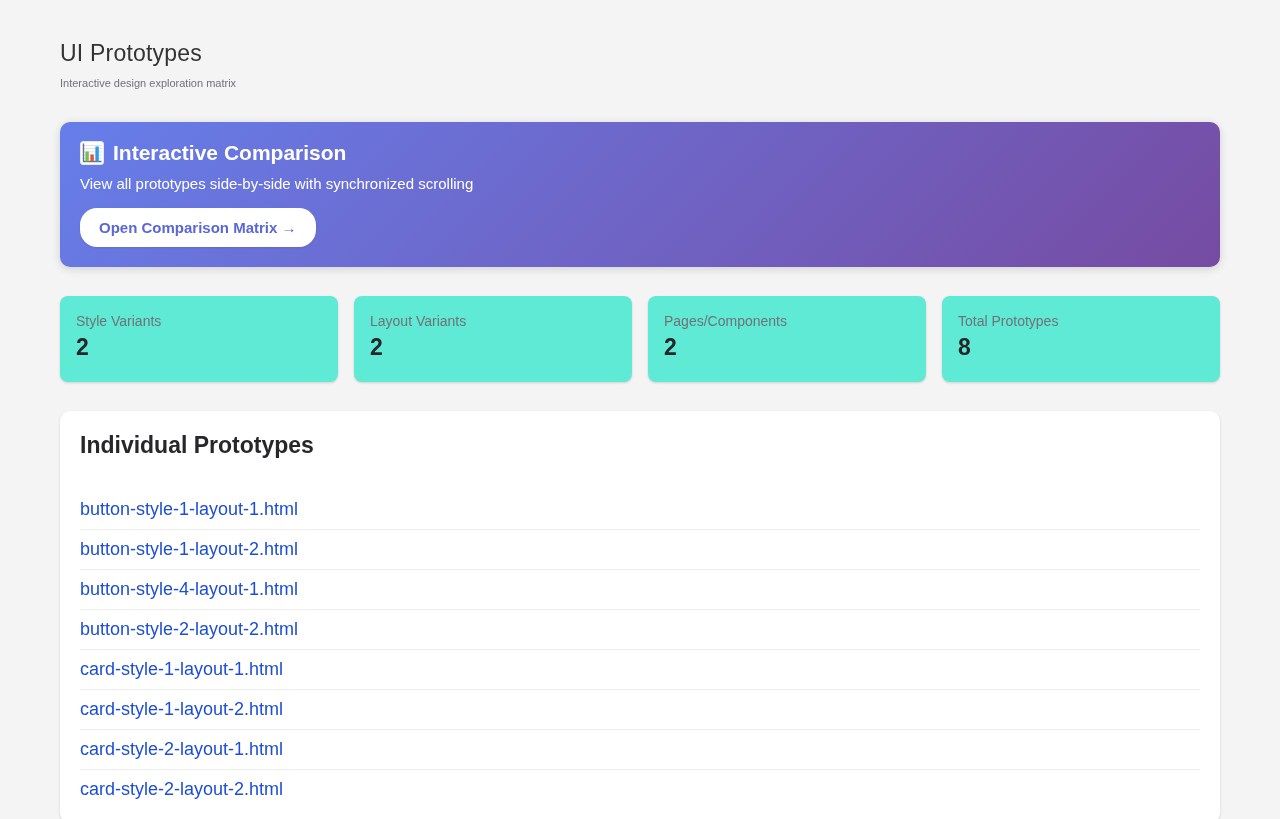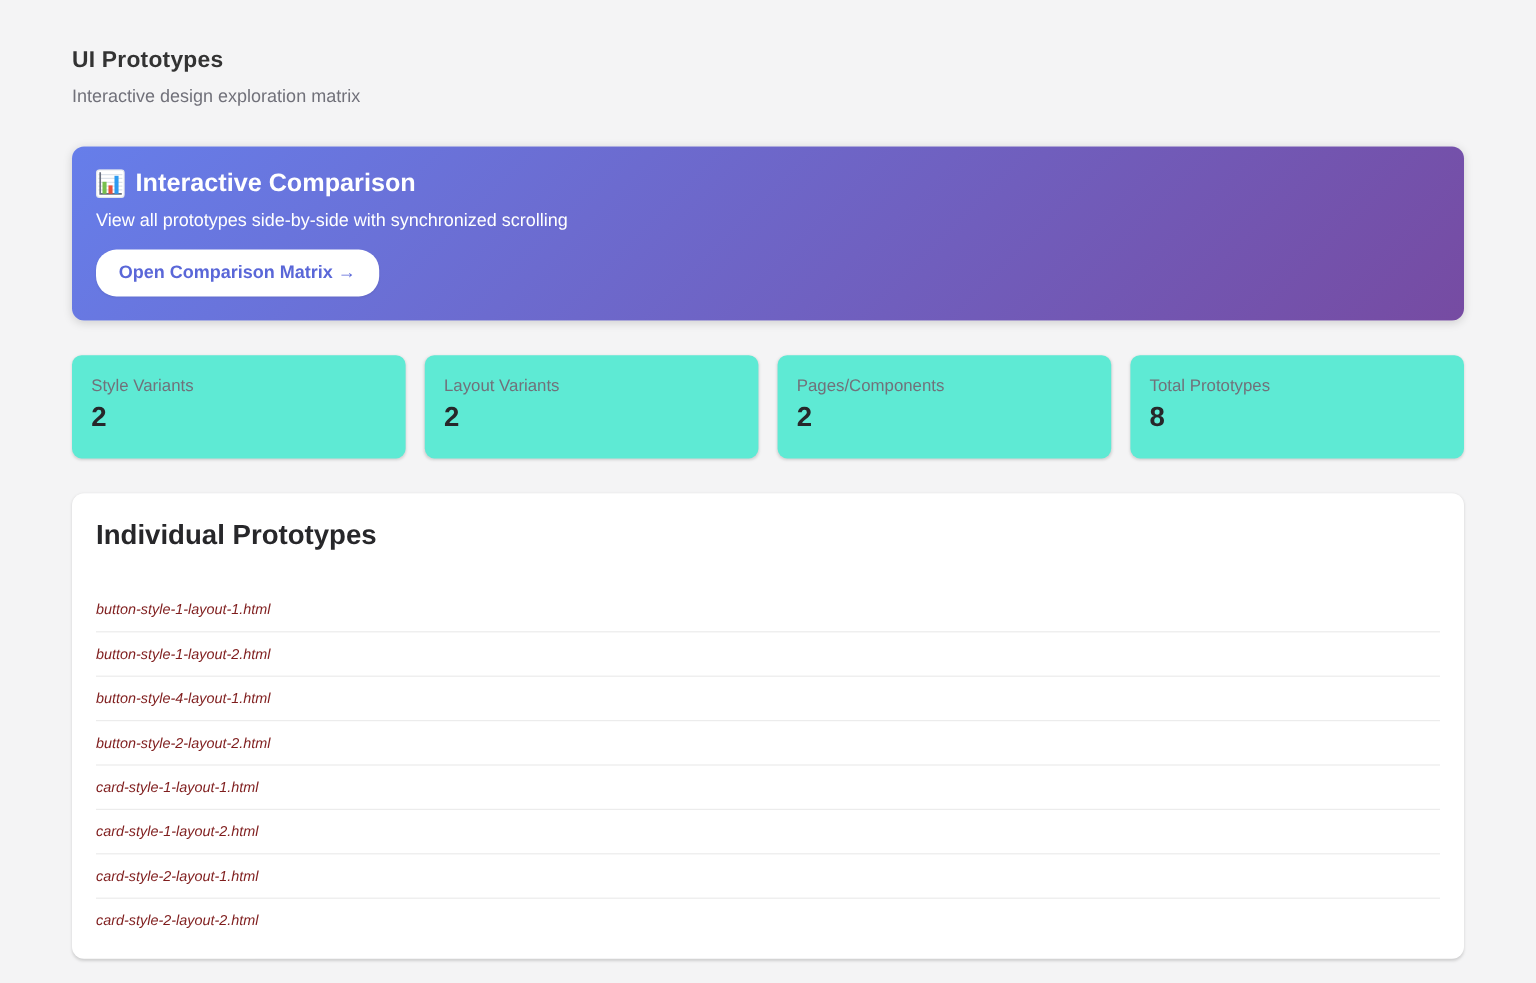--- a/index.html
+++ b/index.html
@@ -13,28 +13,28 @@
   .container {
     width: 100%;
     max-width: 1280px;
     margin: 0 auto;
     padding: 40px 60px 40px;
   }
 
   
   .page-title {
     margin: 0 0 10px;
-    font-size: 19px;
-    font-weight: bold;
+    font-size: 23px;
+    font-weight: normal;
     color: #333333;
     letter-spacing: 0.2px;
   }
   .page-subtitle {
     margin: 0 0 33px;
-    font-size: 15px;
+    font-size: 11px;
     color: #71717a;
   }
 
   
   .banner {
     border-radius: 10px;
     padding: 19px 20px 20px;
     background: linear-gradient(135deg, #667eea 0%, #764ba2 100%);
     color: #ffffff;
     box-shadow: 0 2px 8px rgba(0,0,0,0.15);
@@ -111,25 +111,24 @@
     list-style: none;
     margin: 0;
     padding: 0;
   }
   .proto-list li {
     padding: 9px 0;
     border-bottom: 1px solid #ececec;
   }
   .proto-list li:last-child { border-bottom: none; }
   .proto-list a {
-    color: #7f1d1d;
+    color: #1d4ed8;
     text-decoration: none;
-    font-size: 12px;
+    font-size: 18px;
     cursor: pointer;
-    font-style: italic;
   }
 </style>
 </head>
 <body>
 
 <div class="container">
 
   <h1 class="page-title">UI Prototypes</h1>
   <p class="page-subtitle">Interactive design exploration matrix</p>
 

